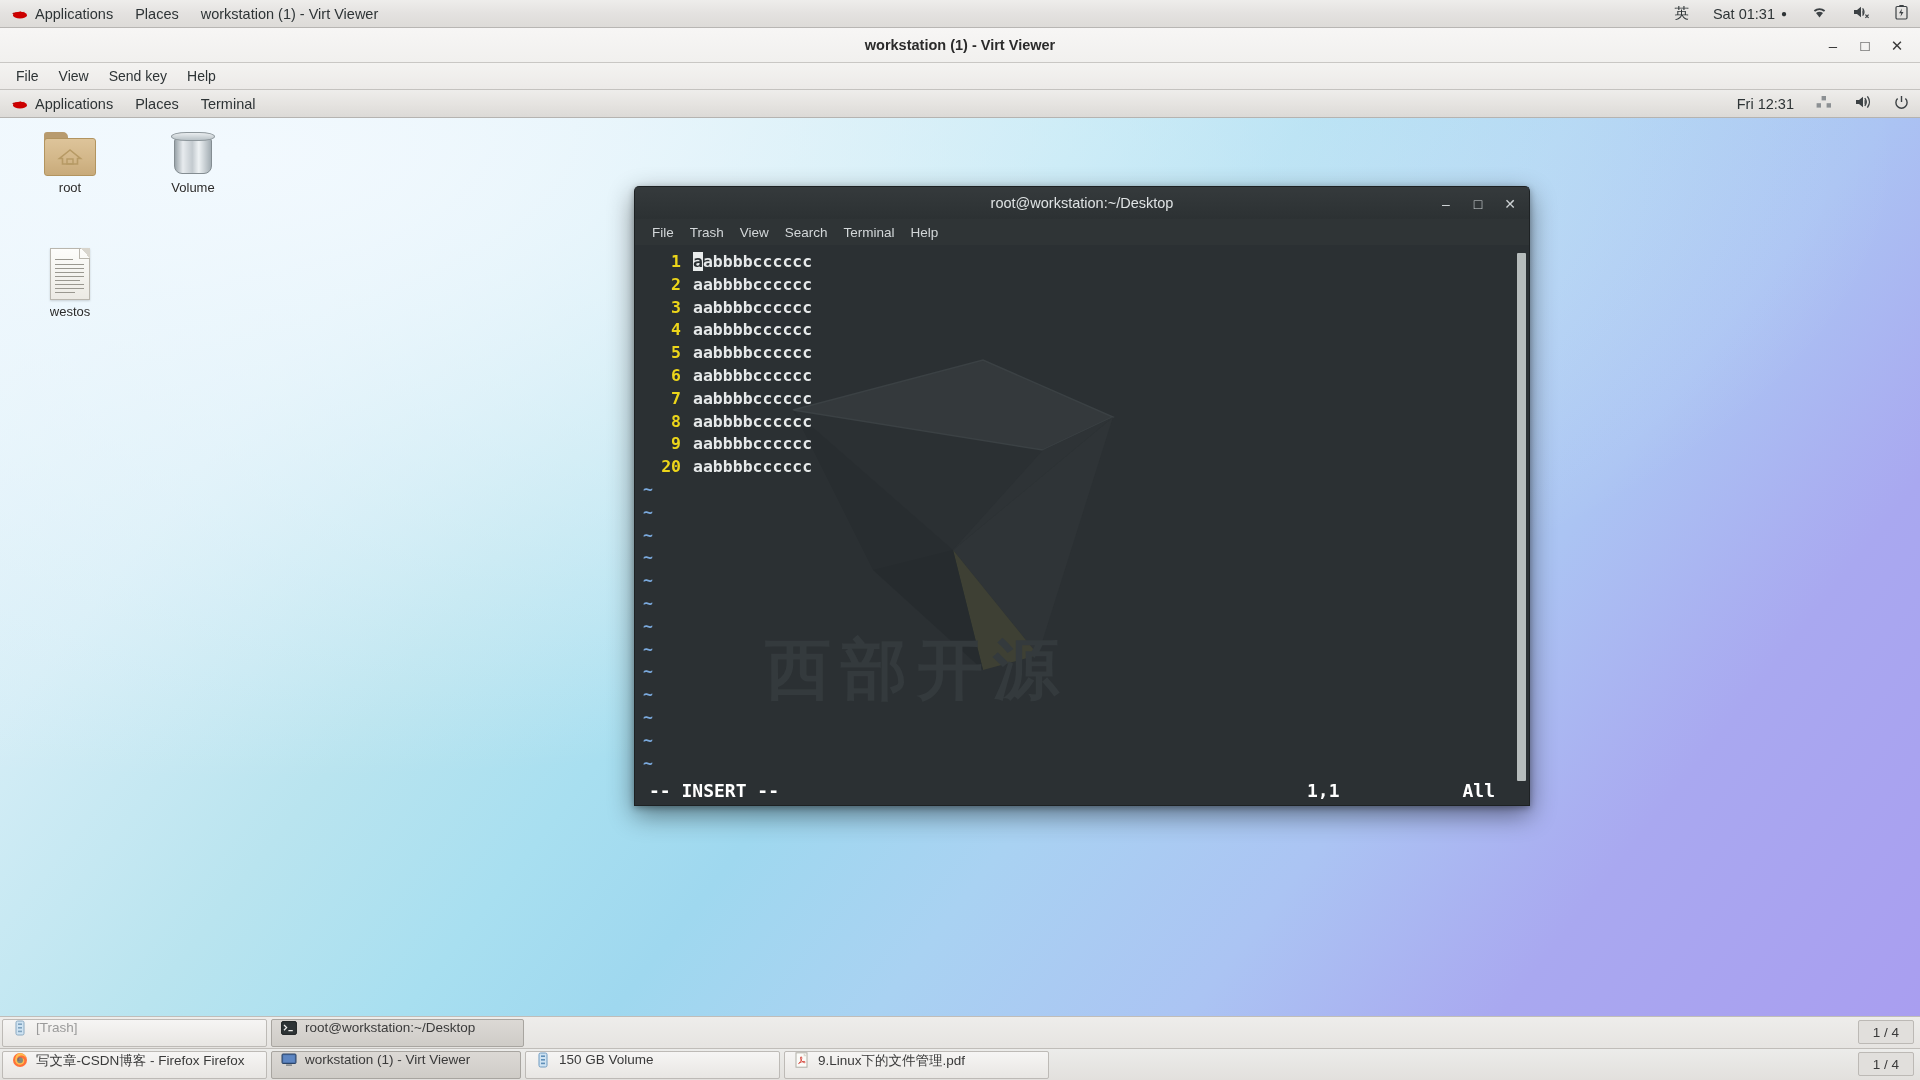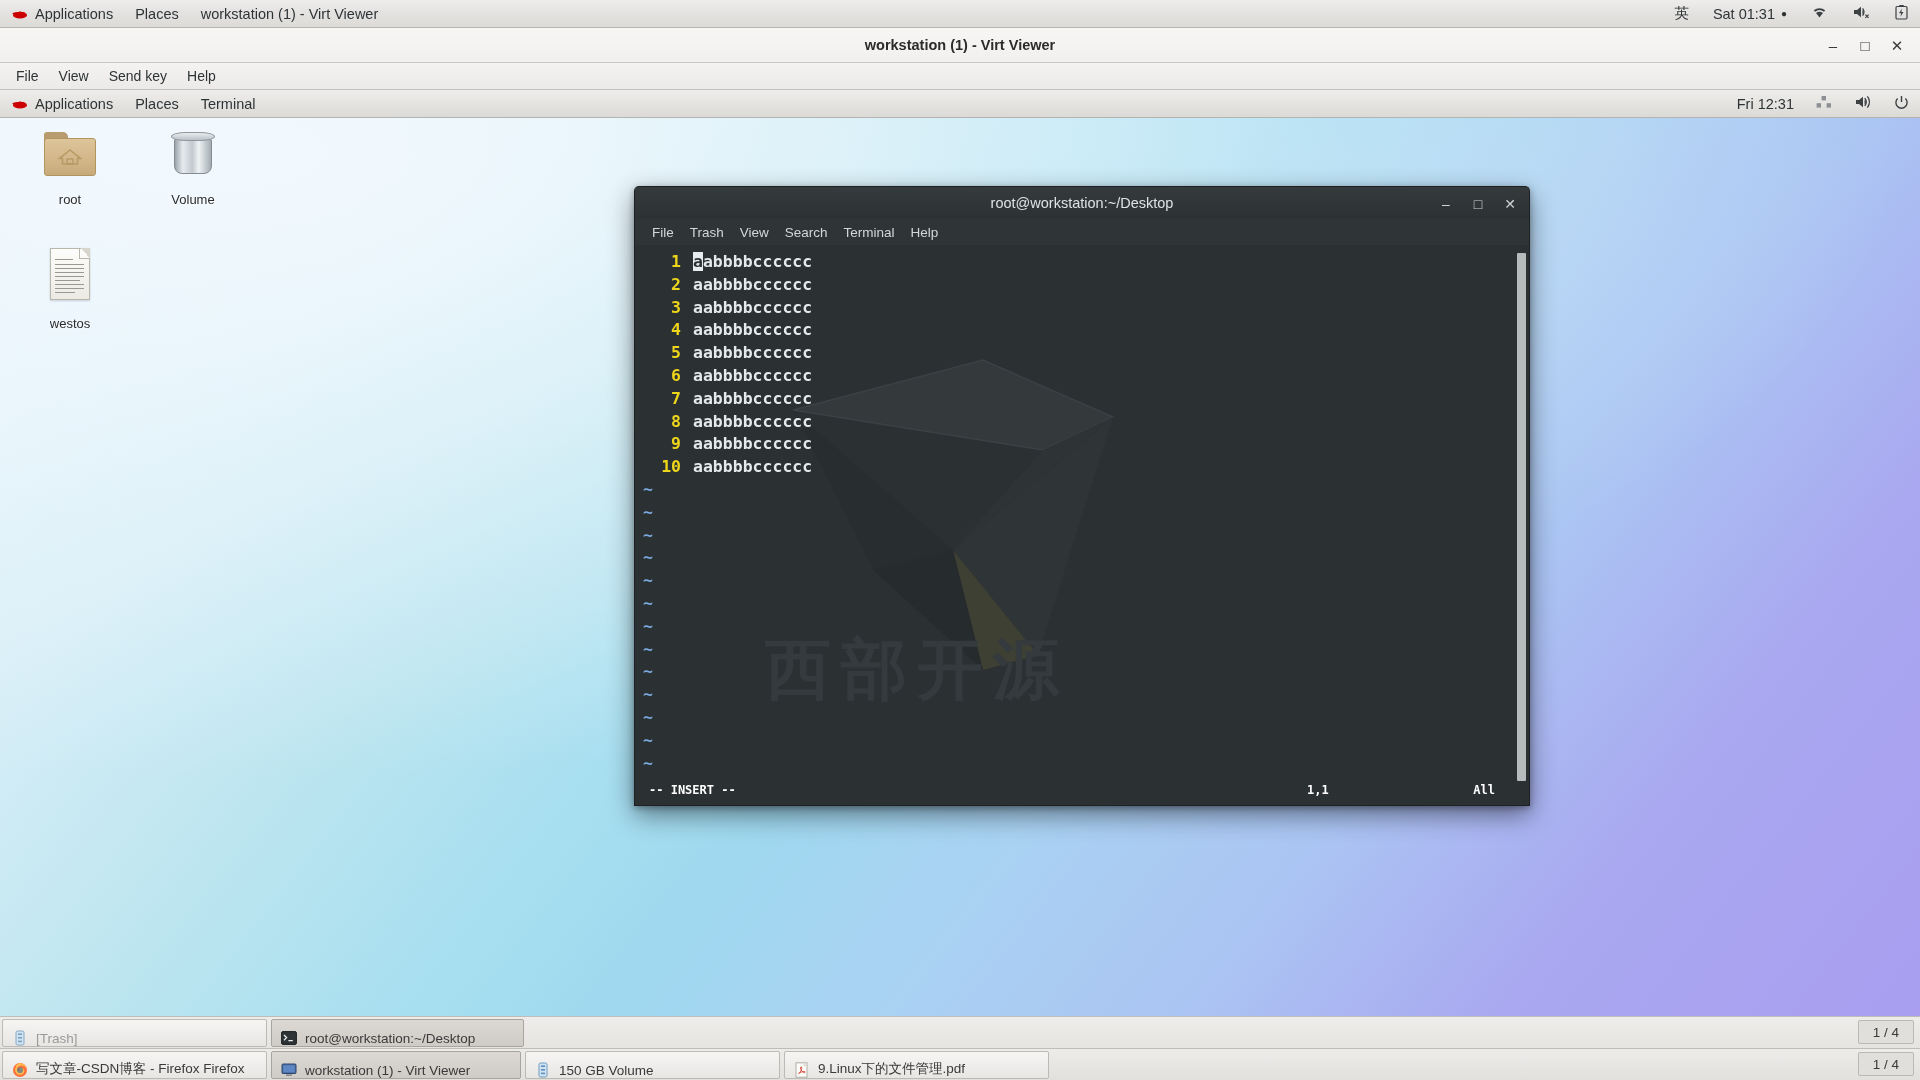--- a/index.html
+++ b/index.html
@@ -75,21 +75,21 @@
         #a9d2f2 60%,
         #abc4f3 72%,
         #a9a8f0 84%,
         #a99ef0 100%);
     overflow: hidden;
     z-index: 10;
   }
 
   .dicon {
     position: absolute; width: 96px; text-align: center;
-    display: flex; flex-direction: column; align-items: center; gap: 16px;
+    display: flex; flex-direction: column; align-items: center; gap: 4px;
   }
   .dicon .dlabel {
     font-size: 13px; color: #2b2b2b; text-shadow: 0 1px 2px rgba(255,255,255,0.75);
     max-width: 94px; overflow: hidden; white-space: nowrap;
   }
 
   
   .ico-folder { width: 52px; height: 44px; position: relative; }
   .ico-folder .tab { position:absolute; left:0; top:0; width:24px; height:9px;
     background:#b89b6e; border-radius:3px 5px 0 0; }
@@ -163,21 +163,21 @@
   }
   .vline { display: flex; white-space: pre; }
   .vnum { width: 58px; text-align: right; color: #ecd51a; font-weight: bold; padding-right: 12px; }
   .vtxt { color: #e6e9ea; font-weight: bold; }
   .vcursor { background: #e9ecec; color: #2b3033; }
   .vtilde { color: #7aa9dd; font-weight: bold; }
 
   .term-status {
     position: absolute; left: 0; bottom: 0; width: 100%; height: 30px;
     display: flex; align-items: center; z-index: 3;
-    font-family: "DejaVu Sans Mono", monospace; font-size: 12px;
+    font-family: "DejaVu Sans Mono", monospace; font-size: 18px;
     font-weight: bold; color: #ffffff; background: #2b3033;
   }
   .st-mode { margin-left: 14px; }
   .st-pos { position: absolute; left: 672px; }
   .st-all { position: absolute; right: 34px; }
 
   .term-scroll {
     position: absolute; right: 3px; top: 8px; width: 9px; height: 528px;
     background: #2b3033; z-index: 4;
   }
@@ -189,21 +189,21 @@
   }
   .tb-row {
     position: relative; width: 1920px; height: 32px;
     background: linear-gradient(to bottom, #eeedeb 0%, #e6e4e1 100%);
     border-top: 1px solid #c0bdb9;
     display: flex; align-items: center;
   }
   .tb-row.row2 { background: linear-gradient(to bottom, #ececea 0%, #e2e0dd 100%); }
   .tb-task {
     height: 28px; margin: 0 2px; padding: 0 9px;
-    display: flex; align-items: flex-end; gap: 8px;
+    display: flex; align-items: flex-start; gap: 8px;
     font-size: 13.5px; color: #3a3a3a;
     background: linear-gradient(to bottom, #f6f5f4, #e8e6e3);
     border: 1px solid #bdbab6; border-radius: 2px;
     max-width: 265px; overflow: hidden; white-space: nowrap;
   }
   .tb-task.active { background: linear-gradient(to bottom, #dcd9d5, #cfccc7); border-color:#a8a5a0; }
   .tb-task.dim { color: #9a9a9a; }
   .tb-pager {
     position: absolute; right: 6px; top: 3px;
     width: 56px; height: 24px; display:flex; align-items:center; justify-content:center;
@@ -456,21 +456,21 @@
         </div>
         <div class="vline">
           <span class="vnum">8</span>
           <span class="vtxt">aabbbbcccccc</span>
         </div>
         <div class="vline">
           <span class="vnum">9</span>
           <span class="vtxt">aabbbbcccccc</span>
         </div>
         <div class="vline">
-          <span class="vnum">10</span>
+          <span class="vnum">20</span>
           <span class="vtxt">aabbbbcccccc</span>
         </div>
 
         <div id="tildes">
             <div class="vline"><span class="vtilde" style="padding-left: 8px;">~</span></div>
             <div class="vline"><span class="vtilde" style="padding-left: 8px;">~</span></div>
             <div class="vline"><span class="vtilde" style="padding-left: 8px;">~</span></div>
             <div class="vline"><span class="vtilde" style="padding-left: 8px;">~</span></div>
             <div class="vline"><span class="vtilde" style="padding-left: 8px;">~</span></div>
             <div class="vline"><span class="vtilde" style="padding-left: 8px;">~</span></div>

